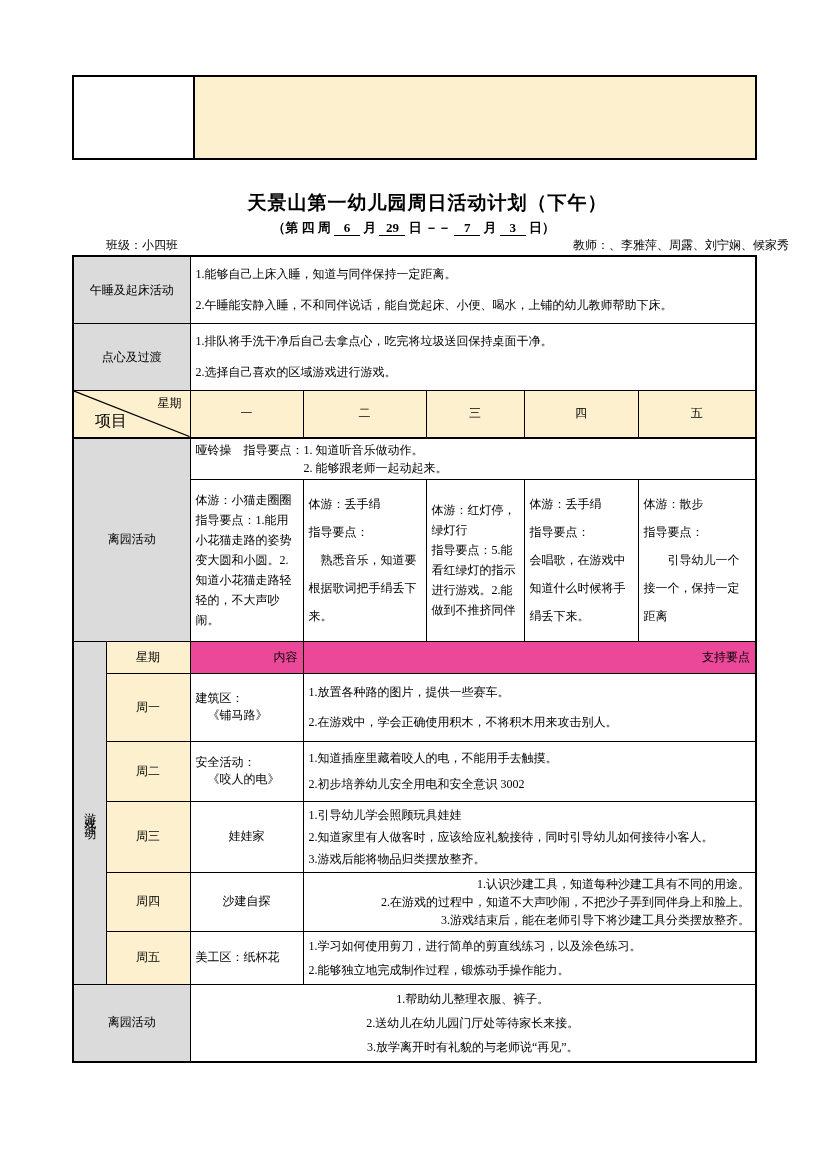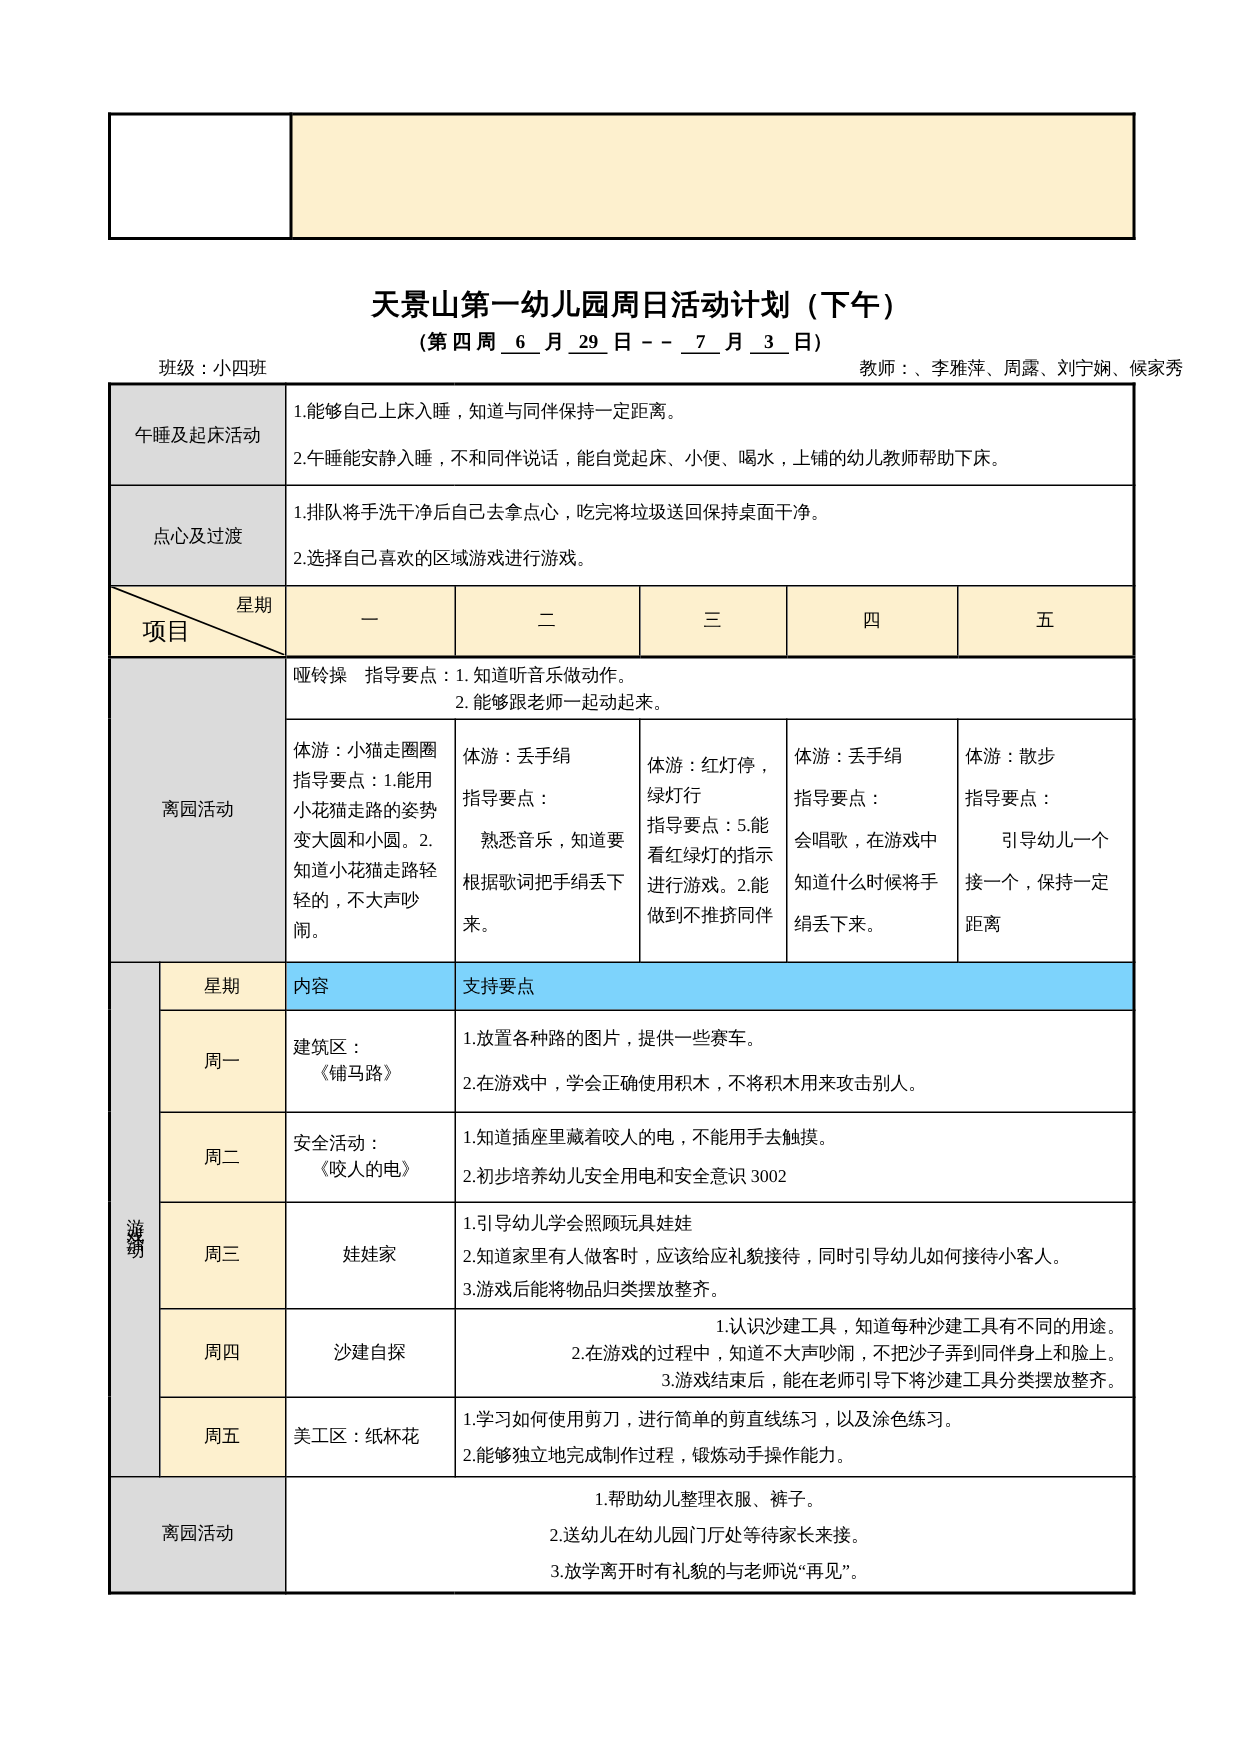--- a/index.html
+++ b/index.html
@@ -21,21 +21,21 @@
   .meta{position:absolute;left:72px;top:237px;width:683px;display:flex;
         justify-content:space-between;font-size:12px;margin-left:34px;}
 
   
   .main-table{position:absolute;left:72px;top:255px;width:683px;border-collapse:collapse;
               table-layout:fixed;border:2px solid #000;}
   .main-table td{border:1px solid #000;font-size:12px;padding:2px 5px;vertical-align:middle;
                  overflow:hidden;}
   .label-cell{background:#DBDBDB;text-align:center;}
   .cream{background:#FDF0CE;text-align:center;}
-  .gray{background:#7dd3fc;text-align:left;}
+  .gray{background:#ec4899;text-align:right;}
   .content{white-space:pre-line;text-align:left;}
   .center{text-align:center;}
 
   tr.r-nap{height:63px;} tr.r-snack{height:63px;}
   tr.r-week{height:47px;} tr.r-warmup{height:38px;} tr.r-outdoor{height:162px;}
   tr.r-sub{height:32px;}
   tr.r-mon{height:68px;} tr.r-tue{height:60px;} tr.r-wed{height:64px;}
   tr.r-thu{height:54px;} tr.r-fri{height:46px;} tr.r-dep{height:73px;}
 
   tr.r-week td{border-bottom:2px solid #000;}

